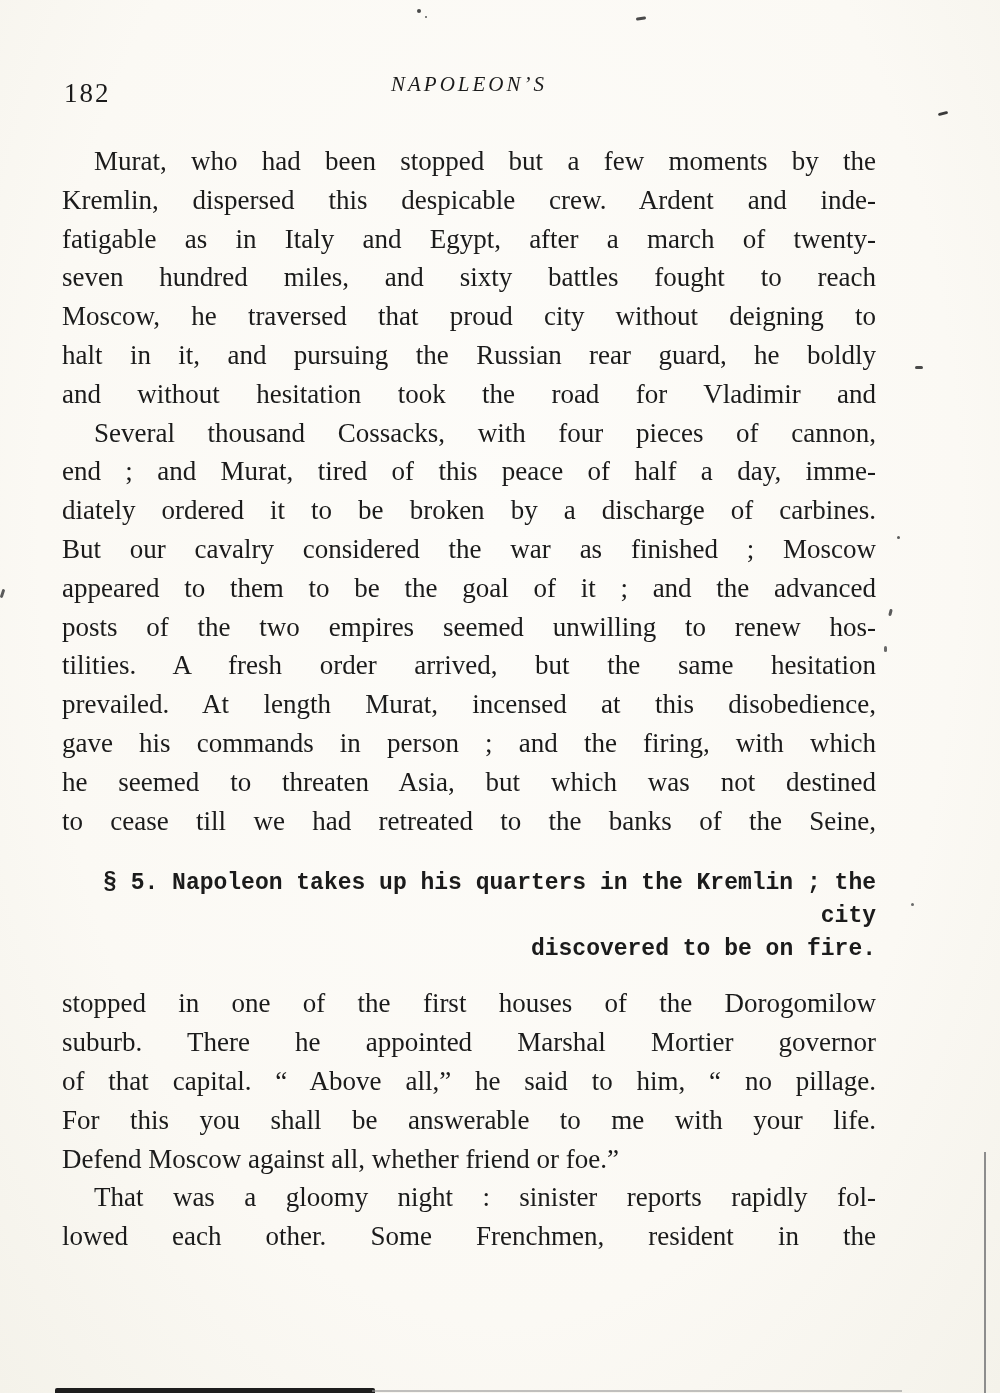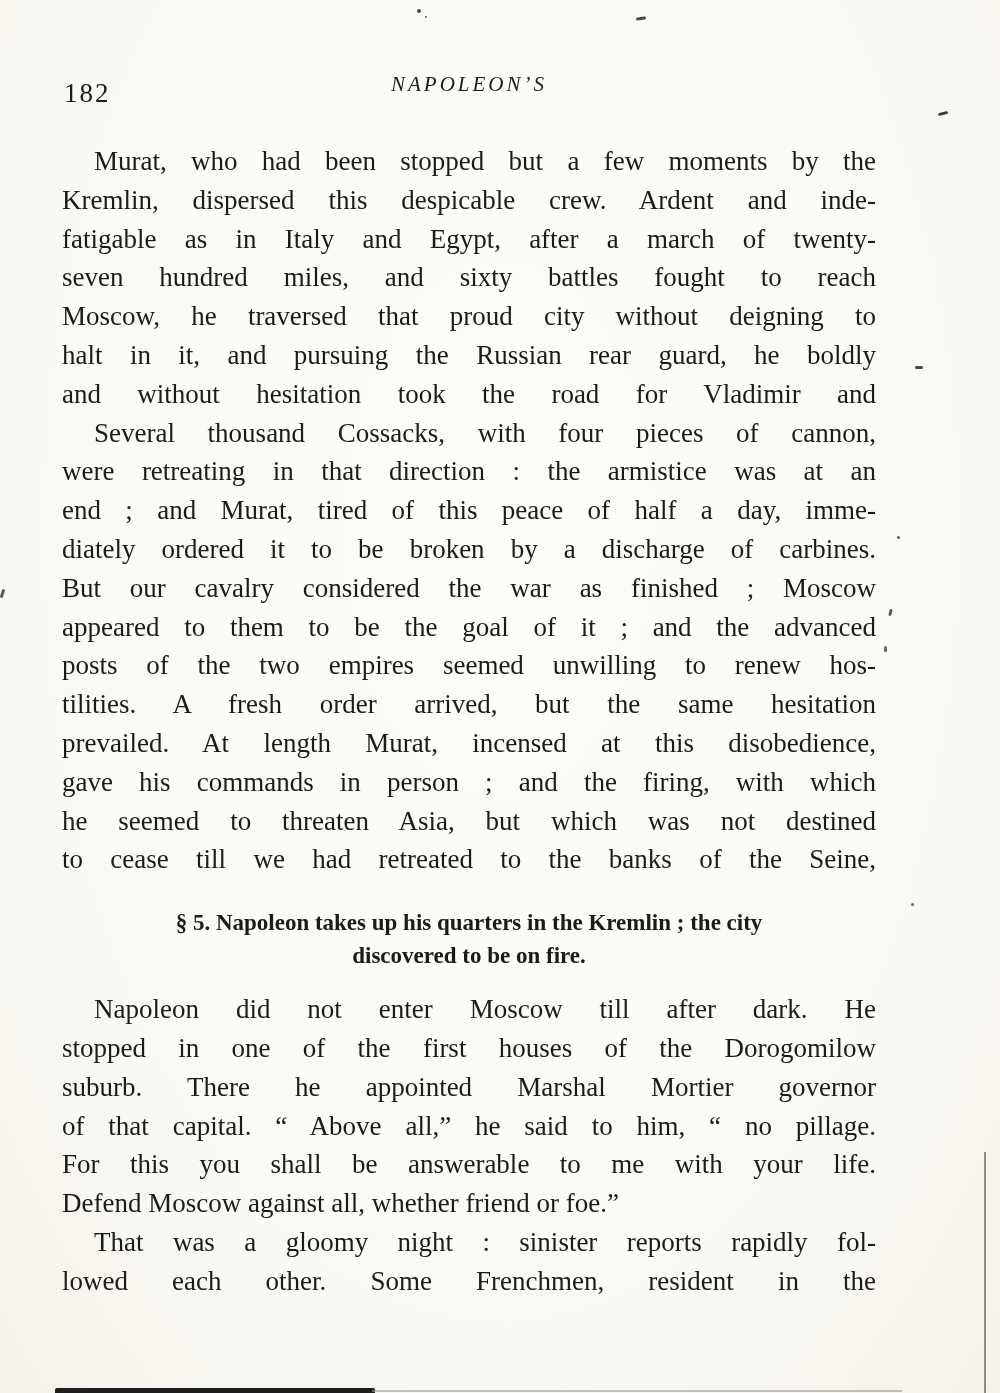--- a/index.html
+++ b/index.html
@@ -51,21 +51,21 @@
   }
   .paragraph .line.indent { text-indent: 32px; }
 
   .section-heading {
     font-weight: bold;
     font-size: 23px;
     line-height: 33px;
     margin-top: 27px;
     margin-bottom: 18px;
   }
-  .section-heading .line { text-align: center; }
+  .section-heading .line { text-align: right; font-family: Liberation Mono, monospace; }
 
   
   .artifact { position: absolute; }
   .a1 { left: 417px; top: 9px; width: 4px; height: 4px; background: #4a4a4a; border-radius: 50%;
         box-shadow: 7px 6px 0 -1px #5a5a5a, -5px 4px 0 -2px #7a7a7a; }
   .a2 { left: 636px; top: 17px; width: 10px; height: 3px; background: #4a4a4a; border-radius: 2px; transform: rotate(-8deg); }
   .a3 { left: 938px; top: 112px; width: 10px; height: 3px; background: #3a3a3a; border-radius: 2px; transform: rotate(-14deg); }
   .a4 { left: 915px; top: 366px; width: 8px; height: 3px; background: #4a4a4a; border-radius: 2px; }
   .a5 { left: 897px; top: 536px; width: 3px; height: 3px; background: #5a5a5a; border-radius: 50%; }
   .a6 { left: 889px; top: 609px; width: 3px; height: 7px; background: #5a5a5a; border-radius: 2px; transform: rotate(14deg); }
@@ -91,38 +91,36 @@
         <div class="line justify indent">Murat, who had been stopped but a few moments by the</div>
         <div class="line justify">Kremlin, dispersed this despicable crew. Ardent and inde-</div>
         <div class="line justify">fatigable as in Italy and Egypt, after a march of twenty-</div>
         <div class="line justify">seven hundred miles, and sixty battles fought to reach</div>
         <div class="line justify">Moscow, he traversed that proud city without deigning to</div>
         <div class="line justify">halt in it, and pursuing the Russian rear guard, he boldly</div>
         <div class="line justify">and without hesitation took the road for Vladimir and</div>
       </div>
       <div class="paragraph">
         <div class="line justify indent">Several thousand Cossacks, with four pieces of cannon,</div>
-        <div class="line justify">were retreating in that direction : the armistice was at an</div>
         <div class="line justify">end ; and Murat, tired of this peace of half a day, imme-</div>
         <div class="line justify">diately ordered it to be broken by a discharge of carbines.</div>
         <div class="line justify">But our cavalry considered the war as finished ; Moscow</div>
         <div class="line justify">appeared to them to be the goal of it ; and the advanced</div>
         <div class="line justify">posts of the two empires seemed unwilling to renew hos-</div>
         <div class="line justify">tilities. A fresh order arrived, but the same hesitation</div>
         <div class="line justify">prevailed. At length Murat, incensed at this disobedience,</div>
         <div class="line justify">gave his commands in person ; and the firing, with which</div>
         <div class="line justify">he seemed to threaten Asia, but which was not destined</div>
         <div class="line justify">to cease till we had retreated to the banks of the Seine,</div>
       </div>
       <div class="section-heading">
         <div class="line">§ 5. Napoleon takes up his quarters in the Kremlin ; the city</div>
         <div class="line">discovered to be on fire.</div>
       </div>
       <div class="paragraph">
-        <div class="line justify indent">Napoleon did not enter Moscow till after dark. He</div>
         <div class="line justify">stopped in one of the first houses of the Dorogomilow</div>
         <div class="line justify">suburb. There he appointed Marshal Mortier governor</div>
         <div class="line justify">of that capital. “ Above all,” he said to him, “ no pillage.</div>
         <div class="line justify">For this you shall be answerable to me with your life.</div>
         <div class="line">Defend Moscow against all, whether friend or foe.”</div>
       </div>
       <div class="paragraph">
         <div class="line justify indent">That was a gloomy night : sinister reports rapidly fol-</div>
         <div class="line justify">lowed each other. Some Frenchmen, resident in the</div>
       </div>

